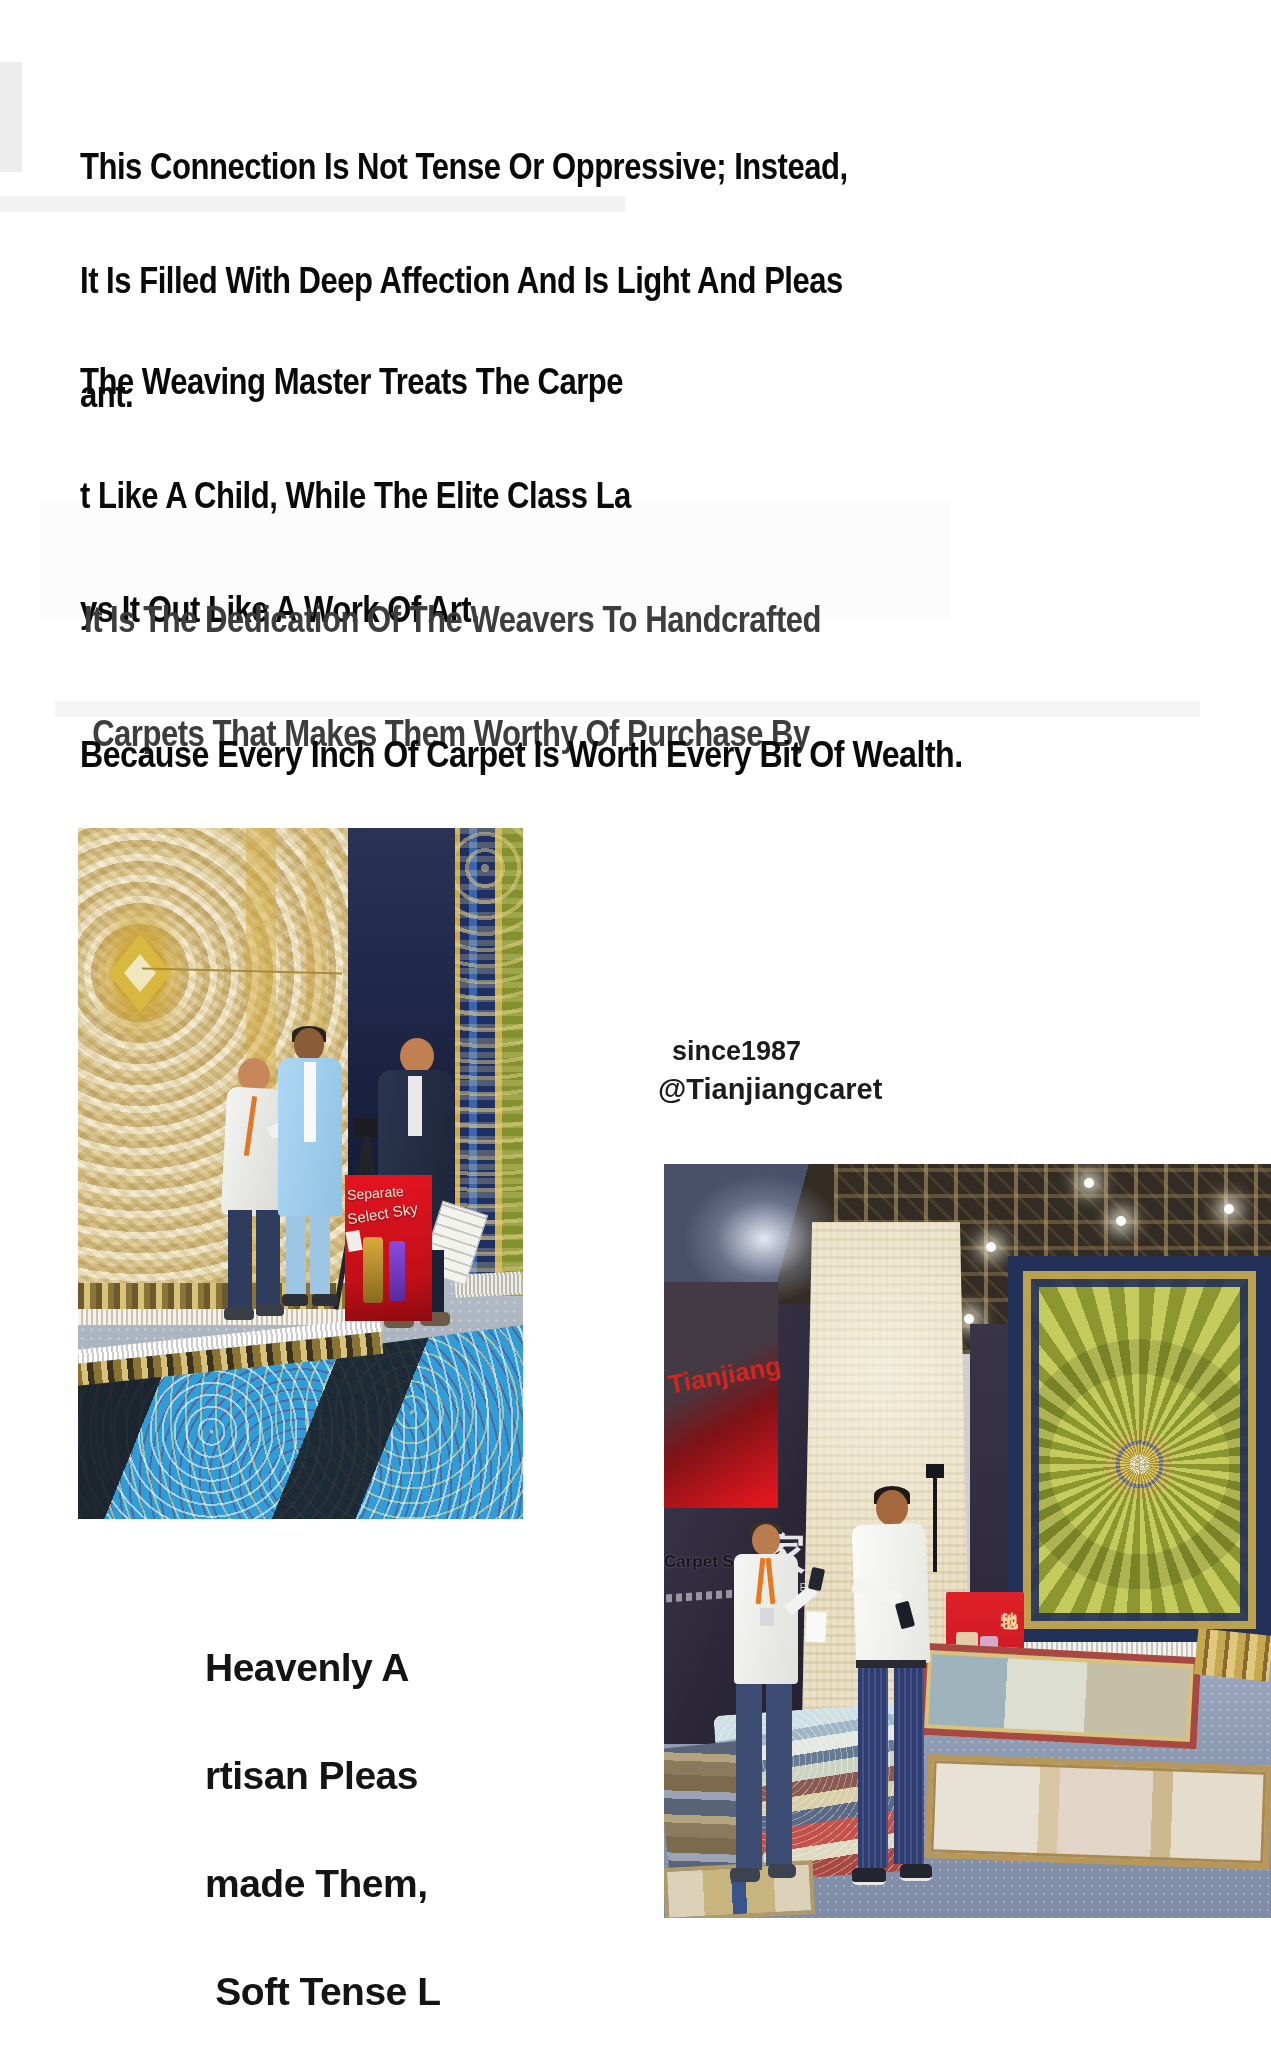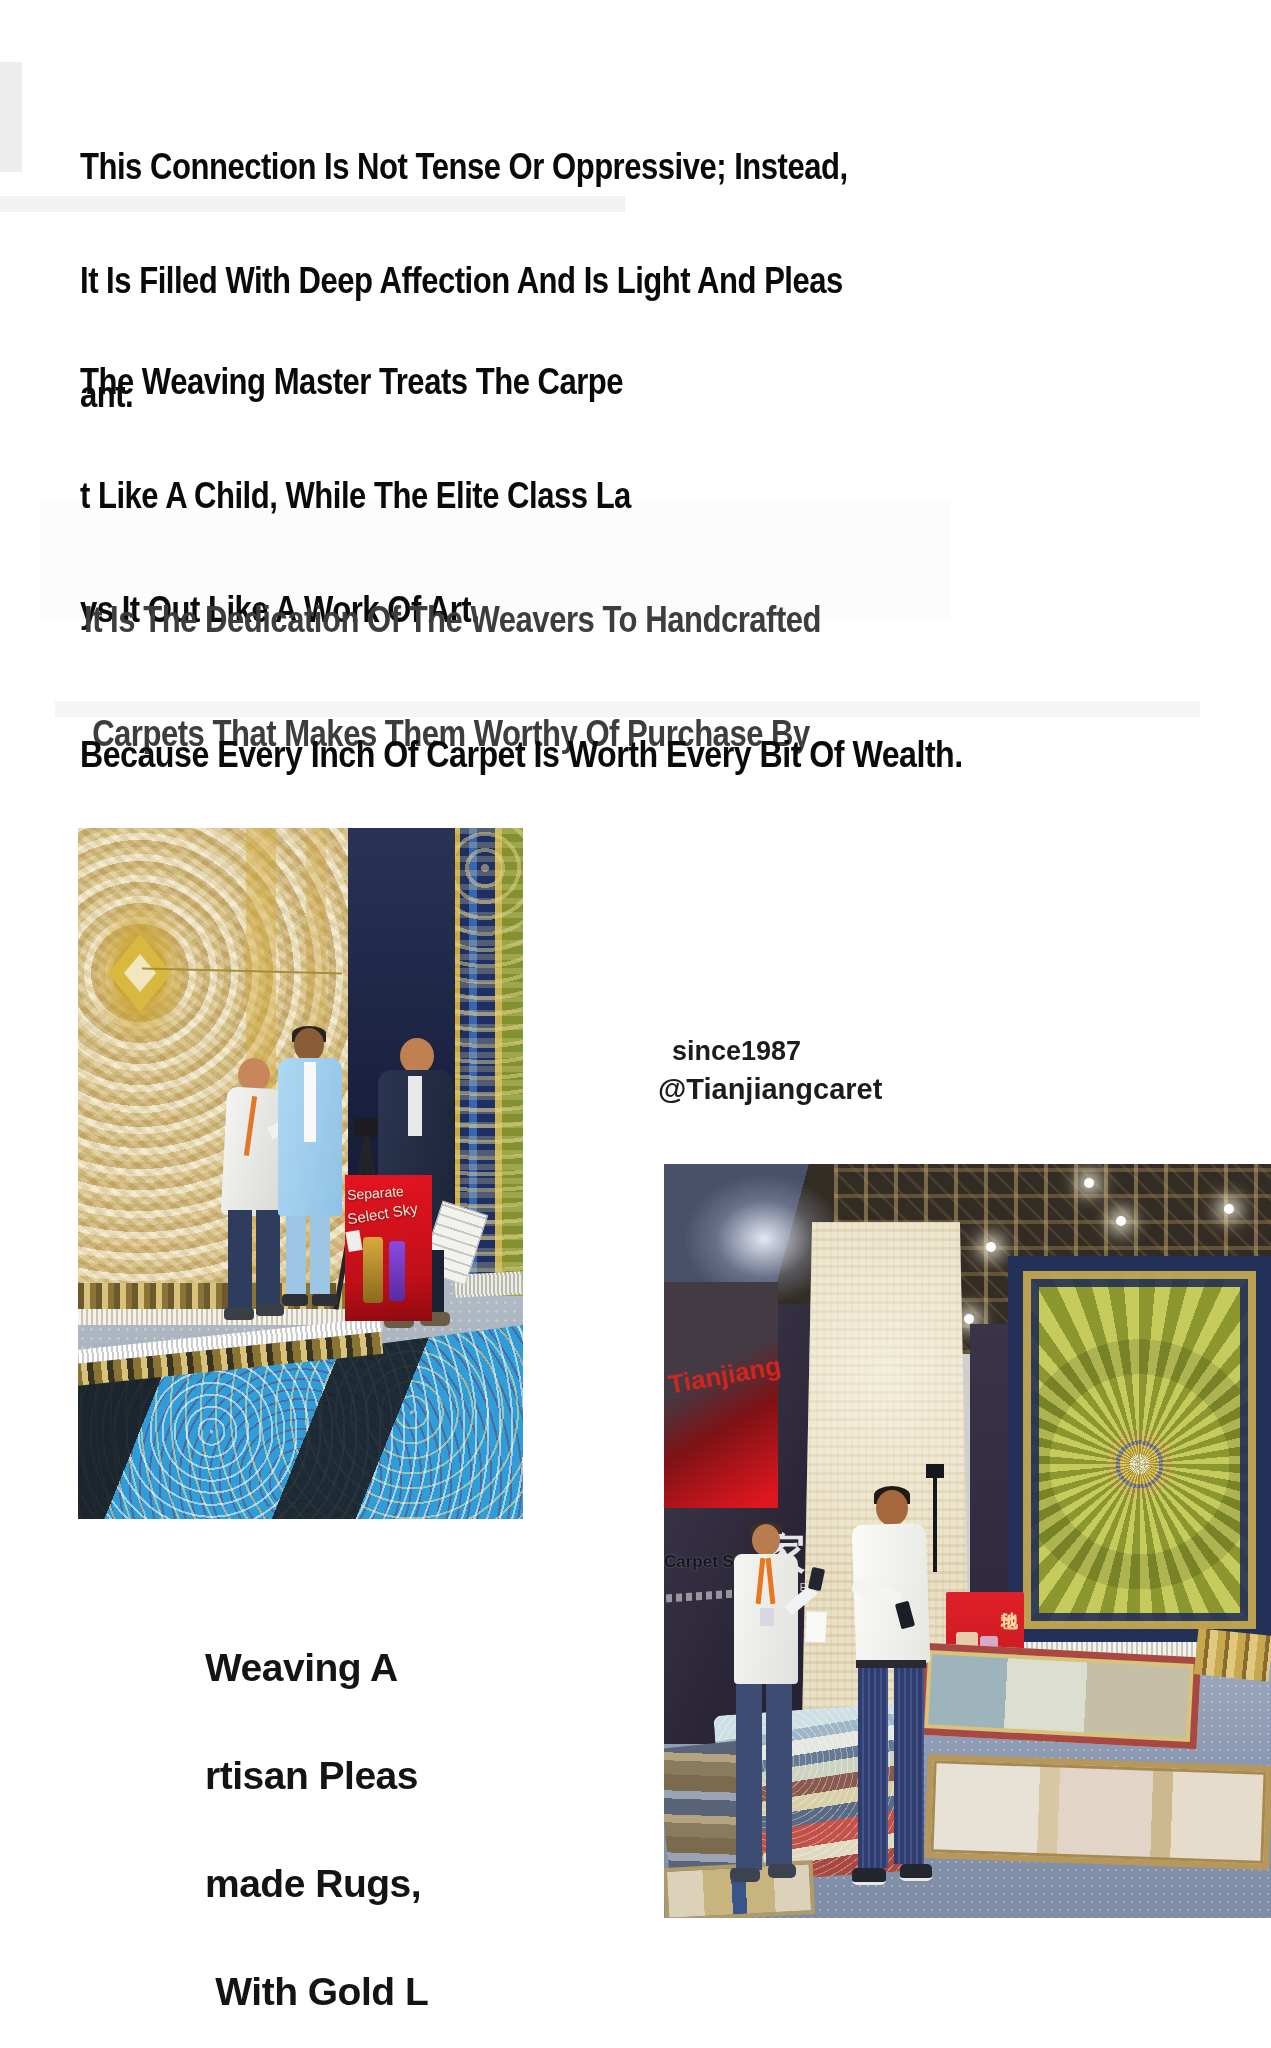--- a/index.html
+++ b/index.html
@@ -306,19 +306,19 @@
     <div style="left:48px;top:118px;width:26px;height:14px;background:#1a1e26;transform:rotate(75deg);border-radius:2px;"></div>
     <div style="left:12px;top:170px;width:70px;height:8px;background:#2a2a30;"></div>
     <div style="left:14px;top:178px;width:30px;height:200px;background:repeating-linear-gradient(90deg,#2e3c6e 0 4px,#44548a 4px 6px);"></div>
     <div style="left:50px;top:178px;width:30px;height:196px;background:repeating-linear-gradient(90deg,#2e3c6e 0 4px,#44548a 4px 6px);"></div>
     <div style="left:8px;top:378px;width:34px;height:14px;background:#23262e;border-bottom:3px solid #e8e8e8;border-radius:5px;"></div>
     <div style="left:56px;top:374px;width:32px;height:14px;background:#23262e;border-bottom:3px solid #e8e8e8;border-radius:5px;"></div>
   </div>
 </div>
 
 <div class="caption" style="left:205px;top:1578px;">
-  <div>Weaving A</div>
+  <div>Heavenly A</div>
   <div>rtisan Pleas</div>
-  <div>made Rugs,</div>
-  <div> With Gold L</div>
+  <div>made Them,</div>
+  <div> Soft Tense L</div>
   
   
 </div>
 
 </body></html>

